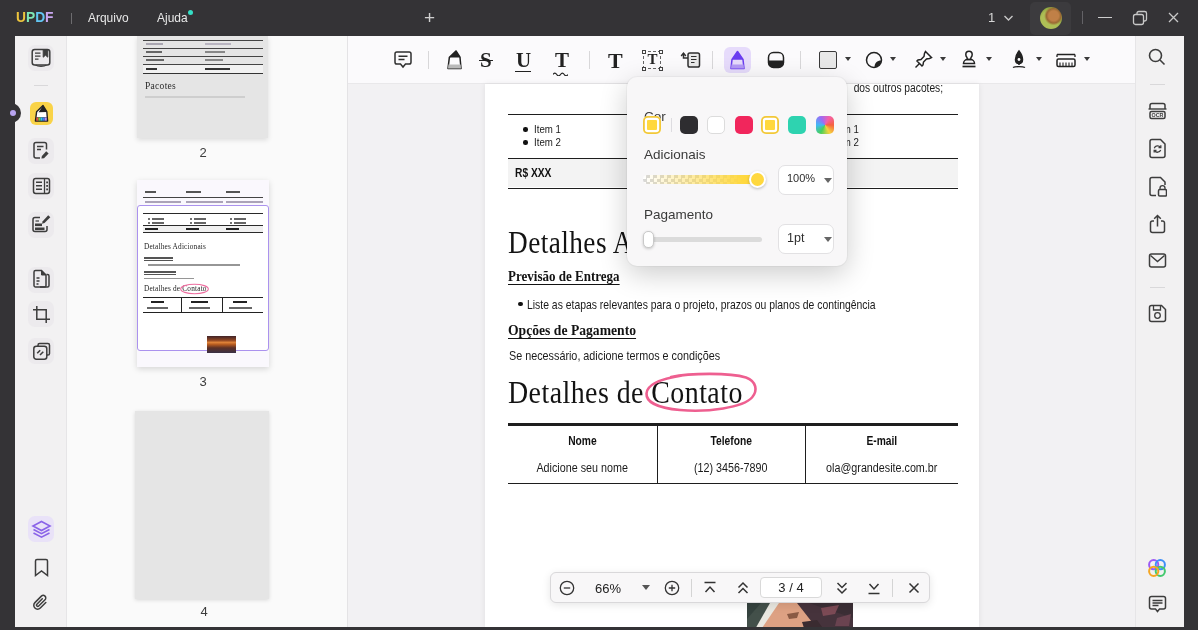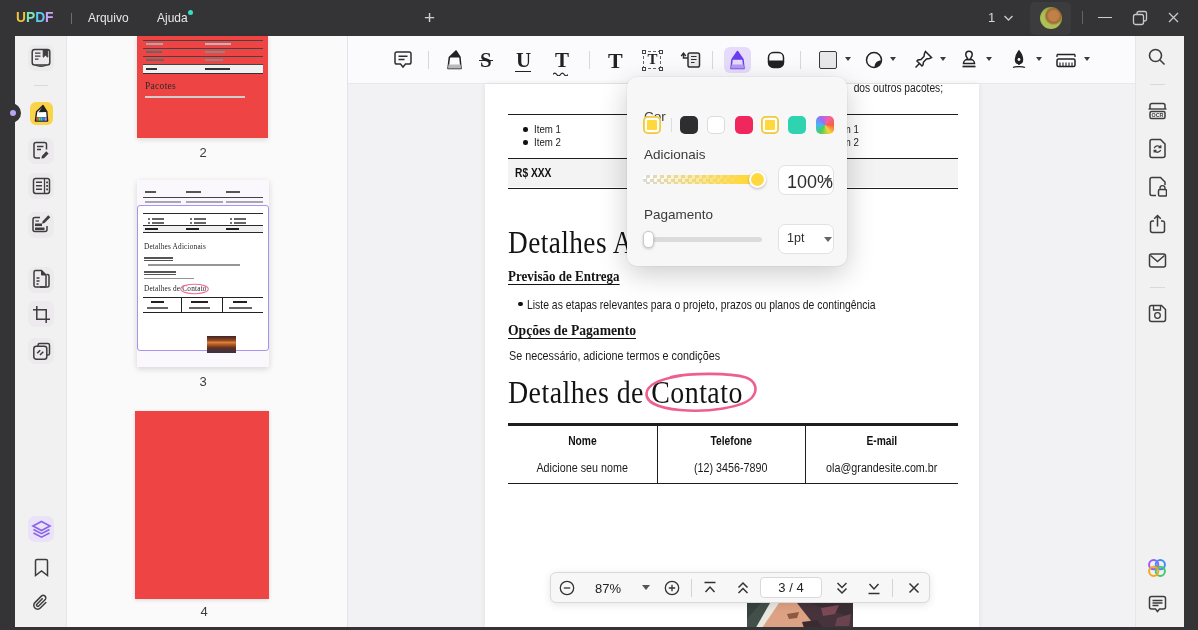--- a/index.html
+++ b/index.html
@@ -15,21 +15,21 @@
 .tab{position:absolute;left:209px;top:7px;width:203px;height:29px;background:#4b4a4d;border-radius:9px 9px 0 0;color:#dcdcdc}
 
 .leftedge{position:absolute;left:0;top:36px;width:15px;height:591px;background:#343336}
 .rightedge{position:absolute;left:1184px;top:36px;width:14px;height:591px;background:#343336}
 .bottomedge{position:absolute;left:0;top:627px;width:1198px;height:3px;background:#343336}
 
 .lsb{position:absolute;left:15px;top:36px;width:52px;height:591px;background:#f2f1f2;border-right:1px solid #e6e5e7}
 .rsb{position:absolute;left:1135px;top:36px;width:49px;height:591px;background:#f2f1f2;border-left:1px solid #e6e5e7}
 
 .thumbs{position:absolute;left:67px;top:36px;width:281px;height:591px;background:#fafafa;border-right:1px solid #e4e3e5}
-.thumb{position:absolute;background:#ef4444;box-shadow:0 1px 4px rgba(0,0,0,0.14)}
+.thumb{position:absolute;background:#e5e5e5;box-shadow:0 1px 4px rgba(0,0,0,0.14)}
 .pnum{position:absolute;font-size:13px;color:#3c3c3c;text-align:center;width:40px}
 
 .mainarea{position:absolute;left:348px;top:36px;width:787px;height:591px;background:#f2f1f3}
 .toolbar{position:absolute;left:348px;top:36px;width:787px;height:48px;background:#fbfafc;border-bottom:1px solid #e9e8ea}
 .tdiv{position:absolute;top:51px;width:1px;height:18px;background:#d8d7d9}
 .caret{position:absolute;top:57px;width:0;height:0;border-left:3.5px solid transparent;border-right:3.5px solid transparent;border-top:4.5px solid #3a3a3a}
 
 .page{position:absolute;left:485px;top:84px;width:494px;height:543px;background:#fff;overflow:hidden;box-shadow:0 0 6px rgba(0,0,0,0.08)}
 .docline{position:absolute;background:#1e1e1e}
 .serif{position:absolute;font-family:"Liberation Serif",serif;color:#131313;white-space:nowrap;transform-origin:0 50%}
@@ -400,21 +400,21 @@
       <rect y="54" width="106" height="3" fill="#33313a"></rect>
         </svg>
     </div>
   </div>
   <div class="bottombar"></div>
   <div id="bottombar-icons">
     <svg class="abs" style="left:559px;top:580px" width="16" height="16" viewBox="0 0 16 16" fill="none" stroke="#333" stroke-width="1.3">
         <circle cx="8" cy="8" r="6.7"></circle>
         <path d="M4.8 8 H11.2"></path>
       </svg>
-    <div class="abs" style="left:595px;top:581px;font-size:13px;color:#222">87%</div>
+    <div class="abs" style="left:595px;top:581px;font-size:13px;color:#222">66%</div>
     <div class="abs" style="left:642px;top:585px;width:0;height:0;border-left:4px solid transparent;border-right:4px solid transparent;border-top:5px solid #555"></div>
     <svg class="abs" style="left:664px;top:580px" width="16" height="16" viewBox="0 0 16 16" fill="none" stroke="#333" stroke-width="1.3">
         <circle cx="8" cy="8" r="6.7"></circle>
         <path d="M4.8 8 H11.2 M8 4.8 V11.2"></path>
       </svg>
     <div class="abs" style="left:691px;top:579px;width:1px;height:18px;background:#d4d4d4"></div>
     <svg class="abs" style="left:702px;top:581px" width="16" height="14" viewBox="0 0 16 14" fill="none" stroke="#333" stroke-width="1.5">
         <path d="M2.5 1.5 H13.5"></path>
         <path d="M3.5 11 L8 6 L12.5 11"></path>
       </svg>
@@ -507,21 +507,21 @@
     <div class="sw" style="left:108px;background:#f1265c"></div>
     <div class="sw" style="left:134px;background:#ffd83e;box-shadow:inset 0 0 0 1.8px #f2c838,inset 0 0 0 4px #fff"></div>
     <div class="sw" style="left:161px;background:#2ed3b0"></div>
     <div class="sw" style="left:189px;background:conic-gradient(from 210deg,#47d05a,#41b9f6,#9b6cf6,#f560a8,#f6613e,#f6d33e,#47d05a)"></div>
     <div class="plabel" style="left:17px;top:70px">Adicionais</div>
 
     <div class="abs" style="left:16px;top:98px;width:119px;height:9px;border-radius:4.5px;overflow:hidden;background:repeating-conic-gradient(#d8d8d8 0% 25%,#fff 0% 50%) 0 0/7px 7px"></div>
     <div class="abs" style="left:16px;top:98px;width:119px;height:9px;border-radius:4.5px;background:linear-gradient(to right,rgba(255,216,62,0),rgba(255,216,62,1) 85%)"></div>
     <div class="abs" style="left:122px;top:94px;width:17px;height:17px;border-radius:50%;background:#ffd83e;border:2.5px solid #fff;box-shadow:0 1px 3px rgba(0,0,0,0.25)"></div>
     <div class="ddbox" style="top:88px">
-        <span style="position:absolute;left:8px;top:6px;font-size:18px">100%</span>
+        <span style="position:absolute;left:8px;top:6px;font-size:11px">100%</span>
         <span class="abs" style="left:45px;top:12px;width:0;height:0;border-left:4px solid transparent;border-right:4px solid transparent;border-top:5px solid #666"></span>
       </div>
     <div class="plabel" style="left:17px;top:130px">Pagamento</div>
 
     <div class="abs" style="left:16px;top:160px;width:119px;height:5px;border-radius:2.5px;background:#dbdbdb"></div>
     <div class="abs" style="left:16px;top:154px;width:11px;height:17px;border-radius:5px;background:#fff;border:1px solid #c9c9c9;box-shadow:0 1px 3px rgba(0,0,0,0.2)"></div>
     <div class="ddbox" style="top:147px">
         <span style="position:absolute;left:8px;top:6px;font-size:12.5px">1pt</span>
         <span class="abs" style="left:45px;top:12px;width:0;height:0;border-left:4px solid transparent;border-right:4px solid transparent;border-top:5px solid #666"></span>
       </div>

